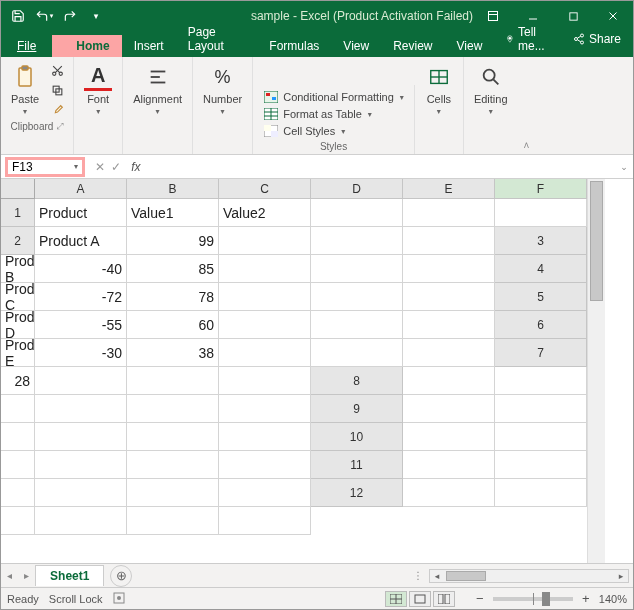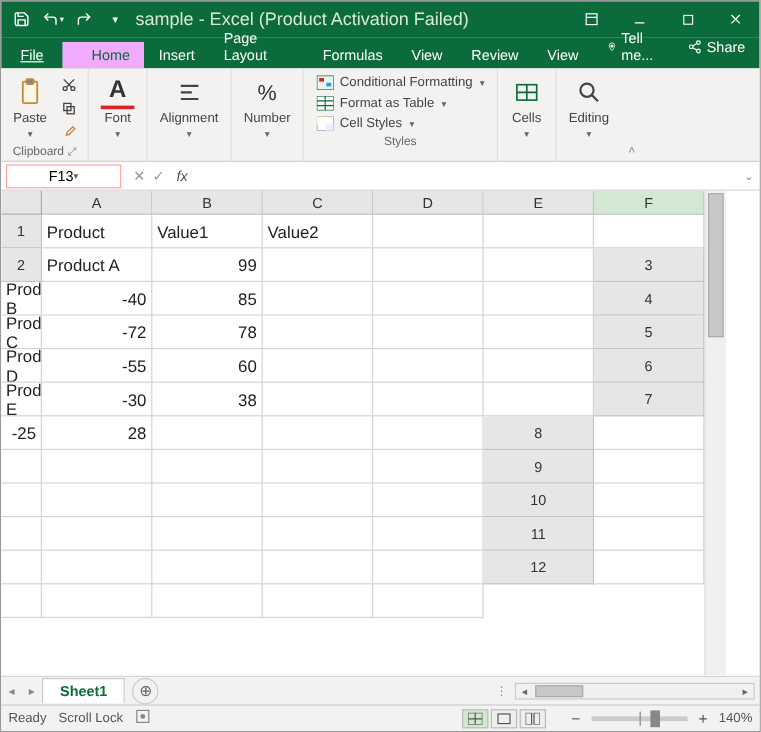--- a/index.html
+++ b/index.html
@@ -2,29 +2,29 @@
 <html><head>
 <meta charset="utf-8">
 <style>
   * { box-sizing: border-box; margin: 0; padding: 0; font-family: "Segoe UI", Tahoma, sans-serif; }
   body { width: 634px; height: 610px; background: #fff; overflow: hidden; display: flex; flex-direction: column; border: 1px solid #999; }
   
   
   .titlebar { height: 30px; background: #0b6b3a; color: #fff; display: flex; align-items: center; font-size: 12px; }
   .qat { display: flex; align-items: center; gap: 4px; padding: 0 6px; }
   .qat .ico { width: 22px; height: 22px; display: flex; align-items: center; justify-content: center; color: #fff; font-size: 13px; cursor: pointer; }
-  .title-text { flex: 1; text-align: left; color: #d9ead3; font-size: 15px; }
+  .title-text { flex: 1; text-align: right; color: #d9ead3; font-size: 12px; }
   .winctrls { display: flex; }
   .winctrls .wbtn { width: 40px; height: 30px; display: flex; align-items: center; justify-content: center; color: #fff; font-size: 12px; cursor: pointer; }
   .winctrls .wbtn svg { stroke: #fff; }
   
   
   .tabstrip { height: 26px; background: #0b6b3a; display: flex; align-items: flex-end; padding-left: 4px; }
   .tab { padding: 4px 12px; font-size: 12px; color: #fff; cursor: pointer; }
-  .tab.active { background: #f0abfc; color: #0b6b3a; font-weight: 400; padding-left: 24px; }
+  .tab.active { background: #fca5a5; color: #0b6b3a; font-weight: 700; padding-left: 24px; }
   .tab.file { margin-right: 4px; text-decoration: underline; }
   .tabright { margin-left: auto; display: flex; }
   .tabright .tab { display: flex; align-items: center; gap: 4px; }
   .tabright svg { stroke: #fff; fill: none; }
   
   
   .ribbon { background: #f3f2f1; border-bottom: 1px solid #d0d0d0; display: flex; }
   .rgroup { border-right: 1px solid #e0e0e0; padding: 4px 6px 2px 6px; display: flex; flex-direction: column; align-items: center; }
   .rgroup .top { display: flex; gap: 2px; align-items: flex-start; }
   .rgroup .lbl { font-size: 10px; color: #666; margin-top: 2px; display:flex; align-items:center; gap:3px;}
@@ -34,21 +34,21 @@
   .bigbtn .arrow { font-size: 8px; color: #666; }
   .smallbtns { display: flex; flex-direction: column; gap: 2px; margin-left: 2px; }
   .sbtn { width: 20px; height: 18px; display: flex; align-items: center; justify-content: center; cursor: pointer; font-size: 12px; }
   .styleslist { display: flex; flex-direction: column; gap: 1px; font-size: 11px; color: #444; }
   .styleslist .sitem { display: flex; align-items: center; gap: 4px; padding: 1px 4px; cursor: pointer; }
   .styleslist .sicon { width: 16px; height: 14px; display:inline-flex; align-items:center; justify-content:center;}
   .sitem .ddarr { font-size:8px; color:#666; margin-left:2px;}
   
   
   .fbar { height: 24px; border-bottom: 1px solid #d0d0d0; display: flex; align-items: center; font-size: 12px; background:#fff;}
-  .namebox { width: 96px; height: 20px; border: 1px solid #fca5a5; margin: 0 4px; padding: 0 4px; display:flex; align-items:center; justify-content:center;}
+  .namebox { width: 80px; height: 20px; border: 3px solid #fca5a5; margin: 0 4px; padding: 0 4px; display:flex; align-items:center; justify-content:space-between;}
   .namebox .ddarr{font-size:8px;color:#666;}
   .fxbtns { display: flex; gap: 6px; padding: 0 6px; color: #999; }
   .fxbtns span { cursor: pointer; }
   .fxlabel { font-style: italic; color: #555; padding: 0 4px; }
   .fxinput { flex: 1; height: 20px; border: none; outline: none; font-size: 12px; padding: 0 4px; }
   .fexp { width:18px; text-align:center; color:#888; font-size:9px; cursor:pointer;}
   
   
   .gridwrap { flex: 1; display: flex; overflow: hidden; position: relative; background:#fff;}
   .sheet { display: grid; grid-template-columns: 34px 92px 92px 92px 92px 92px 92px; grid-auto-rows: 20px; font-size: 14px; }
@@ -233,21 +233,21 @@
 
   <div class="rgroup">
     <div class="bigbtn">
       <div class="bicon" style="font-size:18px;color:#333;">%</div>
       <span>Number</span>
       <span class="arrow">▾</span>
     </div>
     <div class="lbl"></div>
   </div>
 
-  <div class="rgroup" style="align-items:flex-start;">
+  <div class="rgroup" style="align-items:flex-start;margin-top:28px;">
     <div class="styleslist">
       <div class="sitem">
         <span class="sicon">
             <svg width="14" height="12">
               <rect width="14" height="12" fill="#e8f5e9" stroke="#0b6b3a"></rect>
               <rect x="2" y="2" width="4" height="3" fill="#d22"></rect>
               <rect x="8" y="6" width="4" height="3" fill="#29f"></rect>
             </svg>
           </span>
         <span>Conditional Formatting</span>
@@ -371,21 +371,20 @@
       <div class="cell"></div>
       <div class="cell"></div>
       <div class="hdr">6</div>
       <div class="cell">Product E</div>
       <div class="cell num">-30</div>
       <div class="cell num">38</div>
       <div class="cell"></div>
       <div class="cell"></div>
       <div class="cell"></div>
       <div class="hdr">7</div>
-      <div class="cell num">-25</div>
       <div class="cell num">28</div>
       <div class="cell"></div>
       <div class="cell"></div>
       <div class="cell"></div>
       <div class="hdr">8</div>
       <div class="cell"></div>
       <div class="cell"></div>
       <div class="cell"></div>
       <div class="cell"></div>
       <div class="cell"></div>

